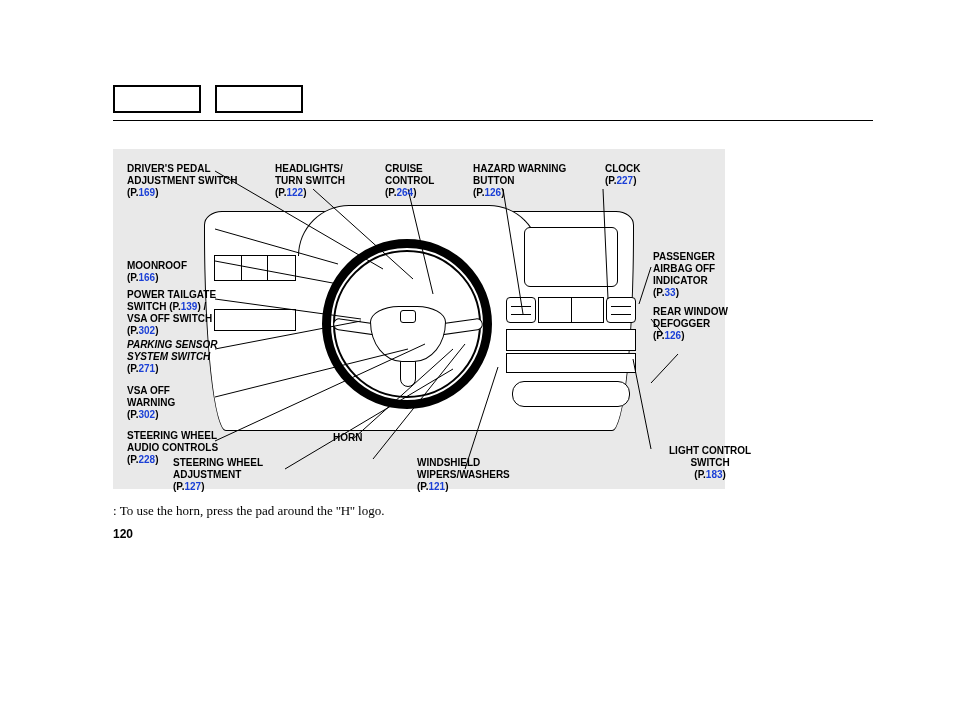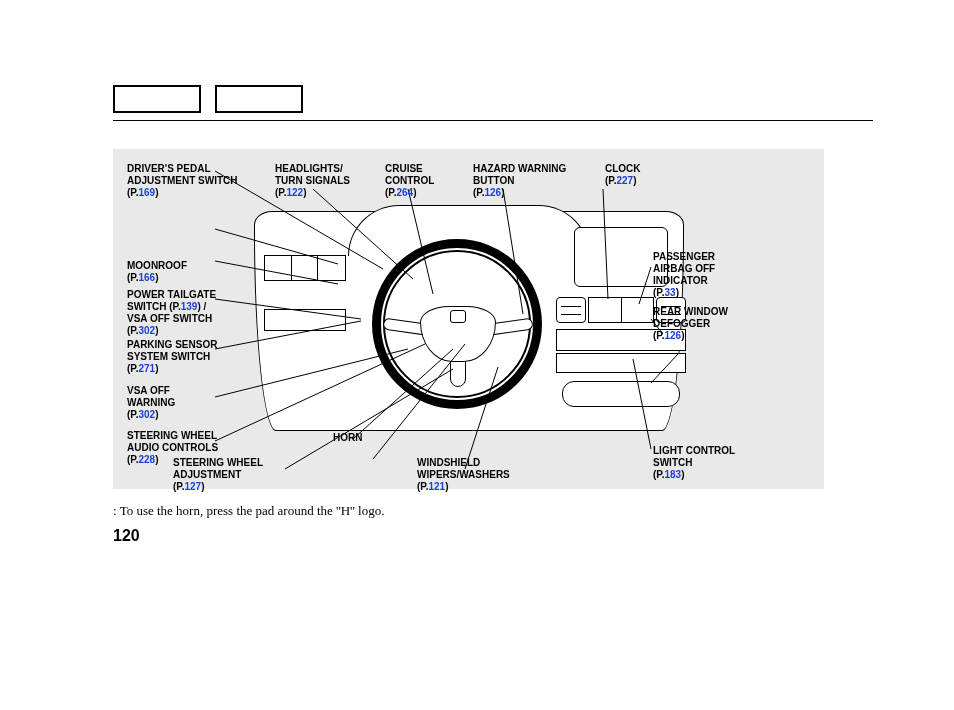--- a/index.html
+++ b/index.html
@@ -37,21 +37,21 @@
     display: flex;
     gap: 14px;
   }
   .top-box {
     width: 84px;
     height: 24px;
     border: 2px solid #000;
   }
   .figure {
     position: relative;
-    width: 711px;
+    width: 612px;
     height: 340px;
     background: #e9e9e9;
   }
   .callout {
     position: absolute;
     font-family: Arial, Helvetica, sans-serif;
     font-size: 10px;
     line-height: 12px;
     font-weight: bold;
     color: #000;
@@ -65,21 +65,21 @@
     text-decoration: none;
     font-weight: bold;
   }
   .footnote {
     font-family: Georgia, serif;
     font-size: 13px;
     margin-top: 14px;
   }
   .pagenum {
     font-family: Arial, Helvetica, sans-serif;
-    font-size: 16px;
+    font-size: 12px;
     font-weight: bold;
     margin-top: 8px;
   }
 
   
   .dash {
     position: absolute;
     left: 50%;
     top: 62px;
     transform: translateX(-50%);
@@ -300,21 +300,21 @@
 
     <div class="callout" style="left:14px; top:140px;">
       <span style="white-space:pre;">POWER TAILGATE
 SWITCH</span>
       <span class="pref"> (P.</span><a class="plink">139</a><span class="pref">)</span><span style="white-space:pre;"> /
 VSA OFF SWITCH</span><br>
       <span class="pref">(P.</span><a class="plink">302</a><span class="pref">)</span>
     </div>
 
     <div class="callout" style="left:14px; top:190px;">
-      <span style="white-space:pre;">PARKING SENSOR
+      <span style="white-space:pre;font-style:italic;">PARKING SENSOR
 SYSTEM SWITCH</span><br>
       <span class="pref">(P.</span><a class="plink">271</a><span class="pref">)</span>
     </div>
 
     <div class="callout" style="left:14px; top:236px;">
       <span style="white-space:pre;">VSA OFF
 WARNING</span><br>
       <span class="pref">(P.</span><a class="plink">302</a><span class="pref">)</span>
     </div>
 
@@ -325,21 +325,21 @@
     </div>
 
     <div class="callout" style="left:60px; top:308px;">
       <span style="white-space:pre;">STEERING WHEEL
 ADJUSTMENT</span><br>
       <span class="pref">(P.</span><a class="plink">127</a><span class="pref">)</span>
     </div>
 
     <div class="callout" style="left:162px; top:14px;">
       <span style="white-space:pre;">HEADLIGHTS/
-TURN SIGNALS</span><br>
+TURN SWITCH</span><br>
       <span class="pref">(P.</span><a class="plink">122</a><span class="pref">)</span>
     </div>
 
     <div class="callout" style="left:272px; top:14px;">
       <span style="white-space:pre;">CRUISE
 CONTROL</span><br>
       <span class="pref">(P.</span><a class="plink">264</a><span class="pref">)</span>
     </div>
 
     <div class="callout" style="left:360px; top:14px;">
@@ -371,21 +371,21 @@
       <span class="pref">(P.</span><a class="plink">33</a><span class="pref">)</span>
     </div>
 
     <div class="callout" style="left:540px; top:157px;">
       <span style="white-space:pre;">REAR WINDOW
 DEFOGGER</span><br>
       <span class="pref">(P.</span><a class="plink">126</a><span class="pref">)</span>
     </div>
 
 
-    <div class="callout" style="left:540px; top:296px;">
+    <div class="callout" style="left:556px; top:296px;text-align:center;">
       <span style="white-space:pre;">LIGHT CONTROL
 SWITCH</span><br>
       <span class="pref">(P.</span><a class="plink">183</a><span class="pref">)</span>
     </div>
 
   </div>
 
   <div class="footnote">:   To use the horn, press the pad around the ''H'' logo.</div>
   <div class="pagenum">120</div>
 </div>

